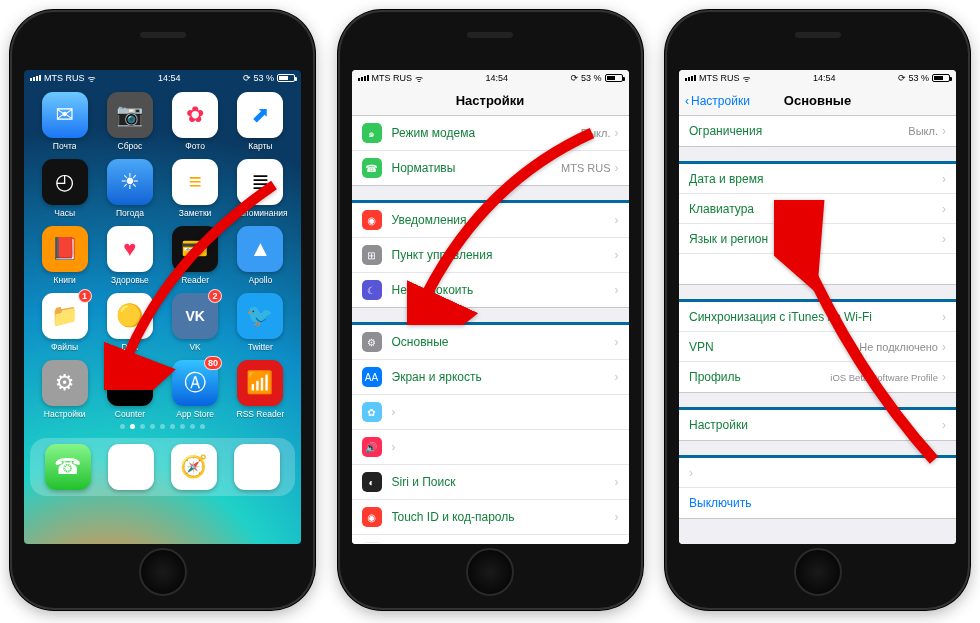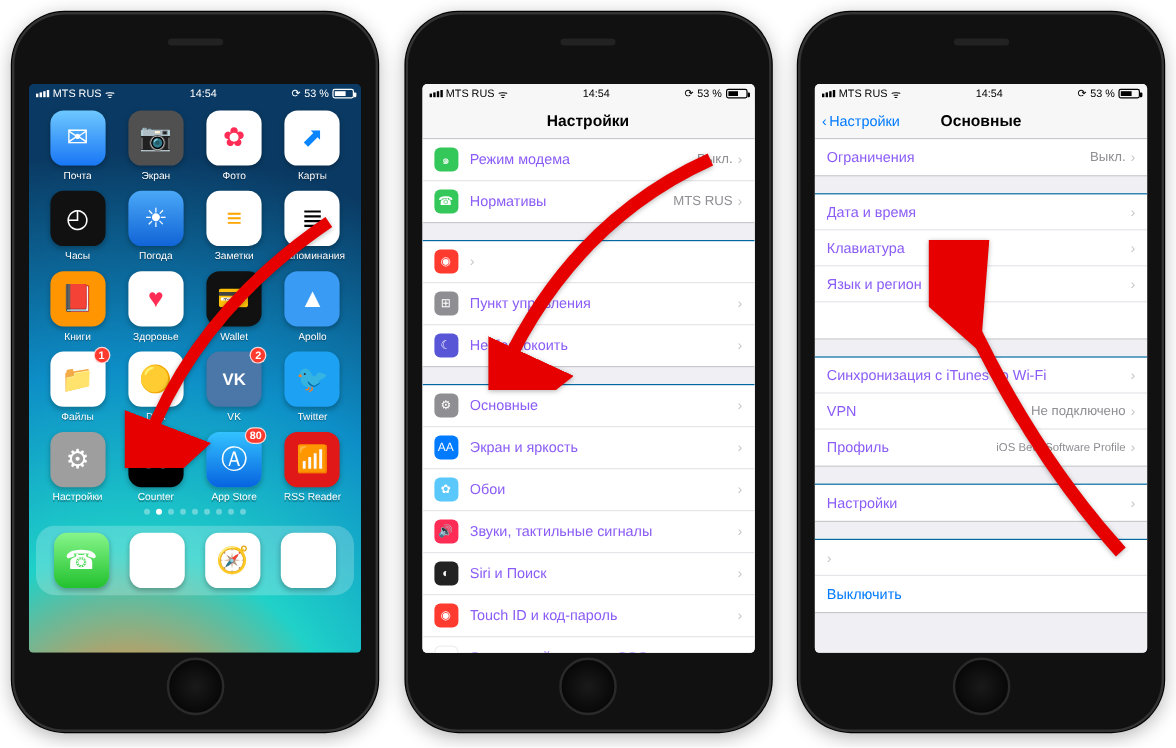--- a/index.html
+++ b/index.html
@@ -137,37 +137,37 @@
     display:flex; align-items:center; justify-content:center;
   }
   .nav .title { font-size:13px; font-weight:600; color:#000; }
   .nav .back { position:absolute; left:6px; font-size:12px; color:#007aff; display:flex; align-items:center; gap:2px; }
   .list {
     background:#efeff4;
     position:absolute; top:46px; left:0; right:0; bottom:0;
     overflow:hidden;
     font-size:12px;
   }
-  .group { background:#fff; border-top:1px solid #0369a1; border-bottom:1px solid #c8c7cc; margin-bottom:14px; }
+  .group { background:#fff; border-top:3px solid #0369a1; border-bottom:1px solid #c8c7cc; margin-bottom:14px; }
   .group:first-child { border-top:none; }
   .row {
     display:flex; align-items:center;
     padding: 7px 10px 7px 10px;
     border-bottom:1px solid #e5e5ea;
     min-height:30px;
     position:relative;
   }
   .row:last-child { border-bottom:none;justify-content:center; }
   .row .ricon {
     width:20px; height:20px; border-radius:5px;
     margin-right:10px; flex-shrink:0;
     display:flex; align-items:center; justify-content:center;
     font-size:10px; color:#fff;
   }
-  .row .rlabel { flex:1; color:#8b5cf6; white-space:nowrap; overflow:hidden; }
+  .row .rlabel { flex:1; color:#15803d; white-space:nowrap; overflow:hidden; }
   .row .rvalue { color:#8e8e93; font-size:11px; margin-right:4px; white-space:nowrap;}
   .row .chev { color:#c7c7cc; font-size:12px; flex-shrink:0;}
   .row.link .rlabel { color:#007aff; }
 
   
   .ri-hotspot{background:#34c759}.ri-carrier{background:#34c759}
   .ri-notif{background:#ff3b30}.ri-cc{background:#8e8e93}.ri-dnd{background:#5856d6}
   .ri-gen{background:#8e8e93}.ri-disp{background:#007aff}.ri-wp{background:#5ac8fa}
   .ri-sound{background:#ff2d55}.ri-siri{background:#222}.ri-tid{background:#ff3b30}
   .ri-sos{background:#fff;color:#ff3b30;border:1px solid #eee}
@@ -209,21 +209,21 @@
 
     <div style="position:relative">
       <div class="home-grid">
 
         <div class="app">
             <div class="ico c-mail">✉</div>
             <div class="label">Почта</div>
           </div>
         <div class="app">
             <div class="ico c-cam">📷</div>
-            <div class="label">Экран</div>
+            <div class="label">Сброс</div>
           </div>
         <div class="app">
             <div class="ico c-photos" style="color:#ff2d55">✿</div>
             <div class="label">Фото</div>
           </div>
         <div class="app">
             <div class="ico c-maps" style="color:#0a84ff">⬈</div>
             <div class="label">Карты</div>
           </div>
 
@@ -247,21 +247,21 @@
         <div class="app">
             <div class="ico c-books">📕</div>
             <div class="label">Книги</div>
           </div>
         <div class="app">
             <div class="ico c-health" style="color:#ff2d55">♥</div>
             <div class="label">Здоровье</div>
           </div>
         <div class="app">
             <div class="ico c-wallet">💳</div>
-            <div class="label">Wallet</div>
+            <div class="label">Reader</div>
           </div>
 
         <div class="app">
             <div class="ico c-apollo">▲</div>
             <div class="label">Apollo</div>
           </div>
         <div class="app">
             <div class="ico c-files" style="color:#3a9bf5">📁<span class="badge">1</span></div>
             <div class="label">Файлы</div>
           </div>
@@ -372,20 +372,21 @@
         <div class="row">
             <div class="ricon ri-carrier">☎</div>
             <div class="rlabel">Нормативы</div>
             <div class="rvalue">MTS RUS</div>
             <div class="chev">›</div>
           </div>
       </div>
       <div class="group">
         <div class="row">
             <div class="ricon ri-notif">◉</div>
+            <div class="rlabel">Уведомления</div>
             <div class="chev">›</div>
           </div>
         <div class="row">
             <div class="ricon ri-cc">⊞</div>
             <div class="rlabel">Пункт управления</div>
             <div class="chev">›</div>
           </div>
         <div class="row">
             <div class="ricon ri-dnd">☾</div>
             <div class="rlabel">Не беспокоить</div>
@@ -398,26 +399,24 @@
             <div class="rlabel">Основные</div>
             <div class="chev">›</div>
           </div>
         <div class="row">
             <div class="ricon ri-disp">AA</div>
             <div class="rlabel">Экран и яркость</div>
             <div class="chev">›</div>
           </div>
         <div class="row">
             <div class="ricon ri-wp">✿</div>
-            <div class="rlabel">Обои</div>
             <div class="chev">›</div>
           </div>
         <div class="row">
             <div class="ricon ri-sound">🔊</div>
-            <div class="rlabel">Звуки, тактильные сигналы</div>
             <div class="chev">›</div>
           </div>
         <div class="row">
             <div class="ricon ri-siri">◐</div>
             <div class="rlabel">Siri и Поиск</div>
             <div class="chev">›</div>
           </div>
         <div class="row">
             <div class="ricon ri-tid">◉</div>
             <div class="rlabel">Touch ID и код-пароль</div>

